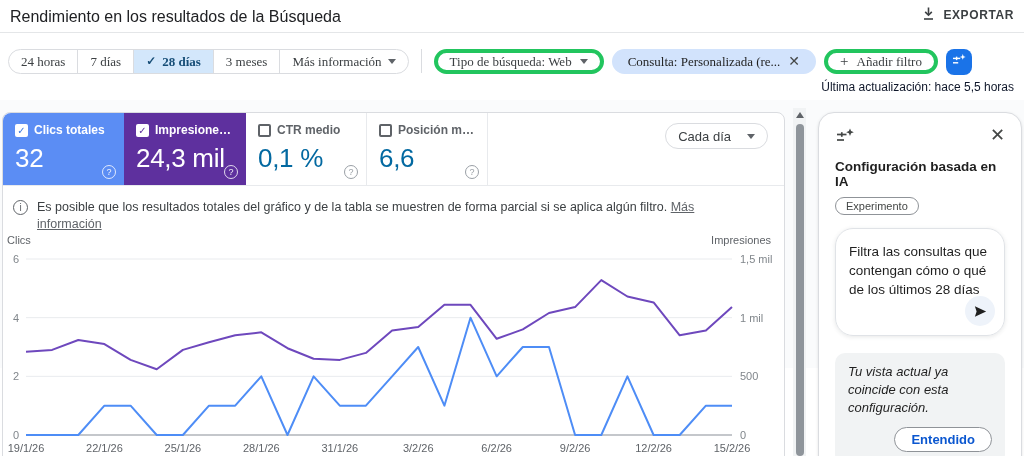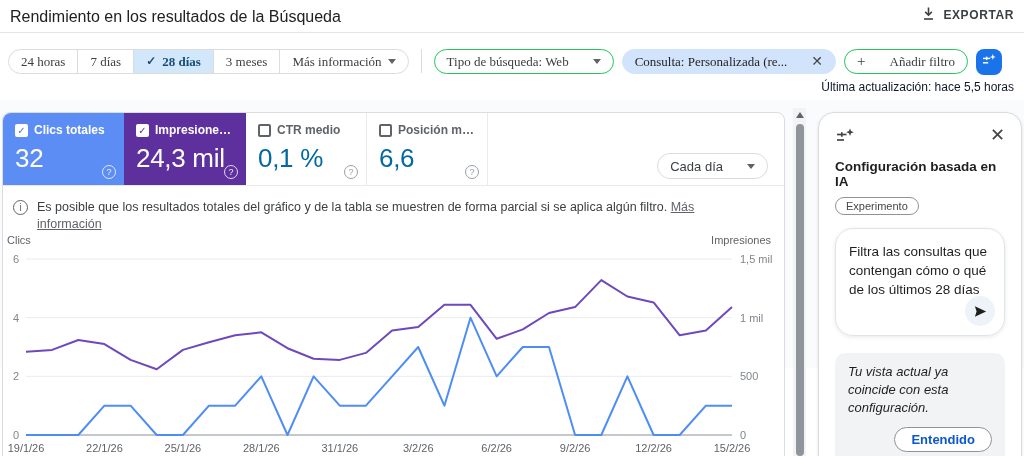--- a/index.html
+++ b/index.html
@@ -15,21 +15,21 @@
 
   
   .filterbar { position:absolute; left:8px; top:49px; display:flex; align-items:flex-start; gap:8px;font-family:Liberation Serif, serif; }
   .seg-group { display:flex; border:1px solid #dadce0; border-radius:13px; overflow:hidden; background:#fff; height:25px; }
   .seg { display:flex; align-items:center; gap:6px; padding:0 12px; font-size:13px; color:#3c4043;
     border-right:1px solid #dadce0; cursor:pointer; white-space:nowrap; }
   .seg:last-child { border-right:none; }
   .seg.selected { background:#d3e7fb; color:#174e77; font-weight:bold; }
   .seg .check { font-size:12px; }
   .vsep { width:1px; height:24px; background:#dadce0; margin:0 4px; }
-  .chip { display:flex; align-items:center; gap:24px; height:25px; padding:0 12px; border:1px solid #22c55e;
+  .chip { display:flex; align-items:center; gap:8px; height:25px; padding:0 12px; border:4px solid #22c55e;
     border-radius:13px; font-size:13px; color:#3c4043; background:#fff; cursor:pointer; white-space:nowrap; }
   .chip.blue { background:#d2e3fc; border-color:#d2e3fc; color:#1f1f1f; }
   .chip .x { font-size:14px; color:#444746; line-height:1; }
   .chip .plus { font-size:15px; color:#3c4043; }
   .caret { width:0; height:0; border-left:4px solid transparent; border-right:4px solid transparent; border-top:5px solid #5f6368; }
   .tune-btn { width:26px; height:26px; background:#1a73e8; border-radius:8px; display:flex; align-items:center;
     justify-content:center; cursor:pointer; }
 
   .last-updated { position:absolute; right:10px; top:80px; font-size:12px; color:#0f172a; }
 
@@ -49,22 +49,22 @@
   .c0 .cbx.on { color:#3c78e0; } .c1 .cbx.on { color:#5e309e; }
   .cbx.off { border:2px solid #5f6368; background:#fff; }
   .mlabel { font-size:12px; font-weight:bold; white-space:nowrap; overflow:hidden; text-overflow:ellipsis; max-width:92px; }
   .c2 .mlabel, .c3 .mlabel { color:#5f6368; }
   .mvalue { font-size:26px; margin-top:6px; letter-spacing:-.3px; }
   .c2 .mvalue, .c3 .mvalue { color:#0369a1; }
   .help { position:absolute; right:8px; bottom:6px; width:14px; height:14px; border-radius:50%;
     font-size:9px; display:flex; align-items:center; justify-content:center; cursor:pointer; }
   .c0 .help, .c1 .help { border:1px solid rgba(255,255,255,.8); color:rgba(255,255,255,.9); }
   .c2 .help, .c3 .help { border:1px solid #9aa0a6; color:#9aa0a6; }
-  .gran-pill { position:absolute; top:10px; right:16px; height:26px; display:flex; align-items:center; gap:24px;
-    padding:0 12px; border:1px solid #dadce0; border-radius:13px; font-size:13px; color:#3c4043; background:#fff; cursor:pointer;margin-top:30px; }
+  .gran-pill { position:absolute; top:10px; right:16px; height:26px; display:flex; align-items:center; gap:16px;
+    padding:0 12px; border:1px solid #dadce0; border-radius:13px; font-size:13px; color:#3c4043; background:#fff; cursor:pointer; }
   .banner { position:absolute; left:10px; top:86px; display:flex; align-items:flex-start; gap:9px; width:740px; }
   .info-ic { width:15px; height:15px; border-radius:50%; border:1.5px solid #5f6368; color:#5f6368; flex:none;
     font-size:10px; display:flex; align-items:center; justify-content:center; margin-top:1px; }
   .banner-text { font-size:12.5px; color:#3c4043; line-height:17px; }
   .banner-link { color:#5f6368; text-decoration:underline; cursor:pointer; }
   #chart-svg { position:absolute; left:0; top:118px; }
 
   
   .sbar { position:absolute; left:793px; top:108px; width:13px; height:348px; background:#f1f3f4; }
   .sbar-up { position:absolute; top:4px; left:2.5px; width:0; height:0; border-left:4px solid transparent;

